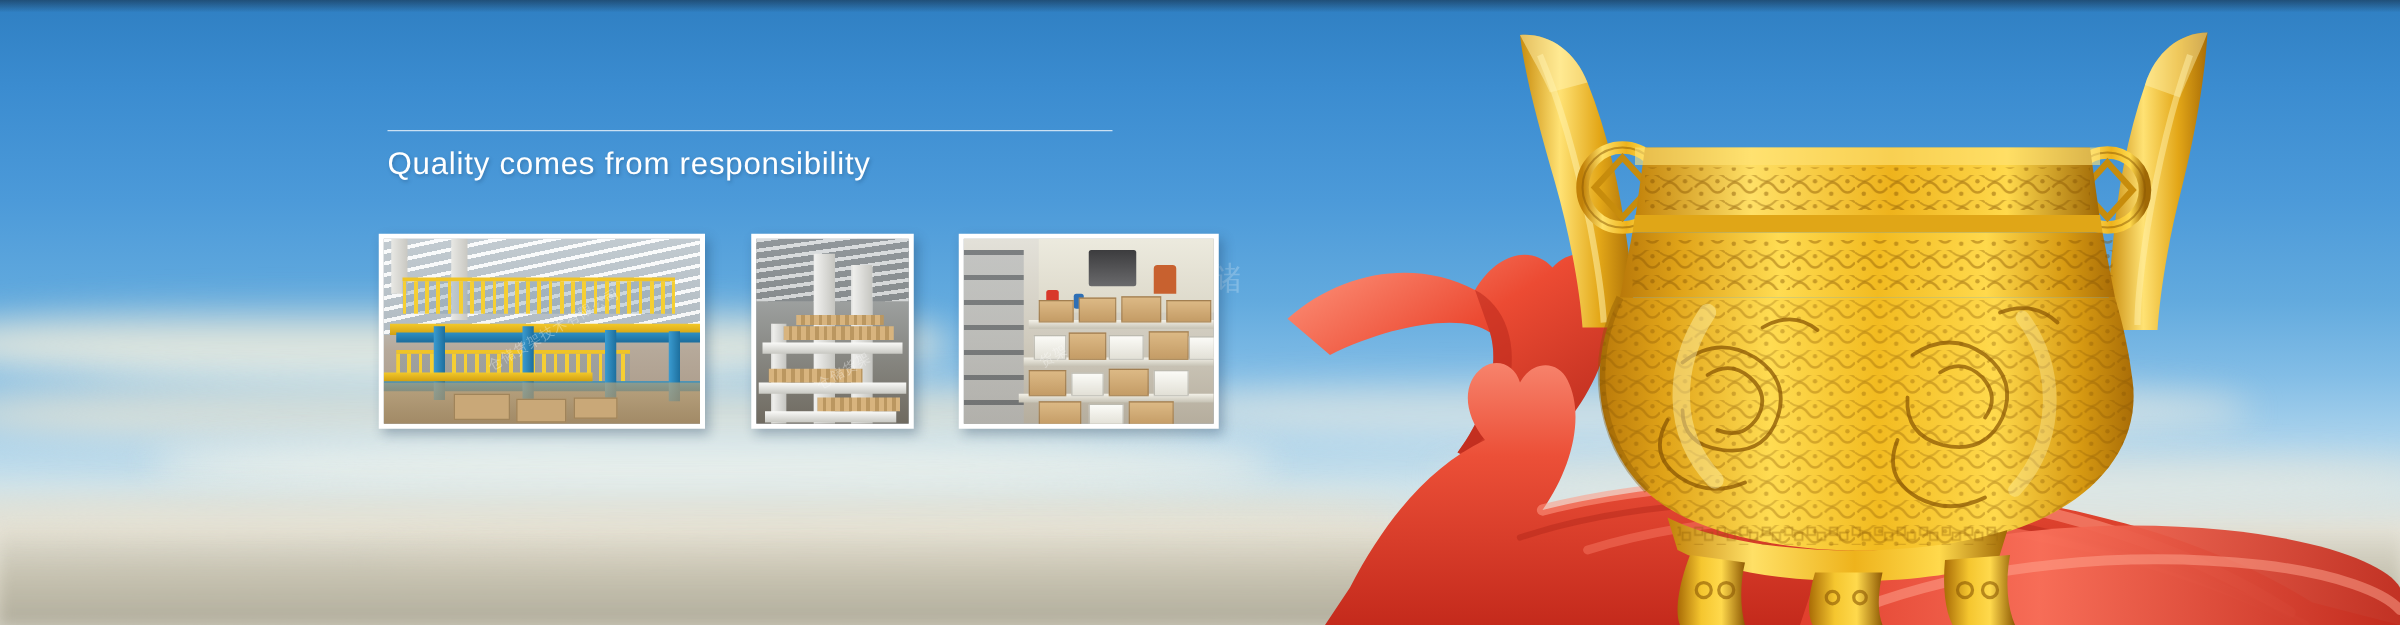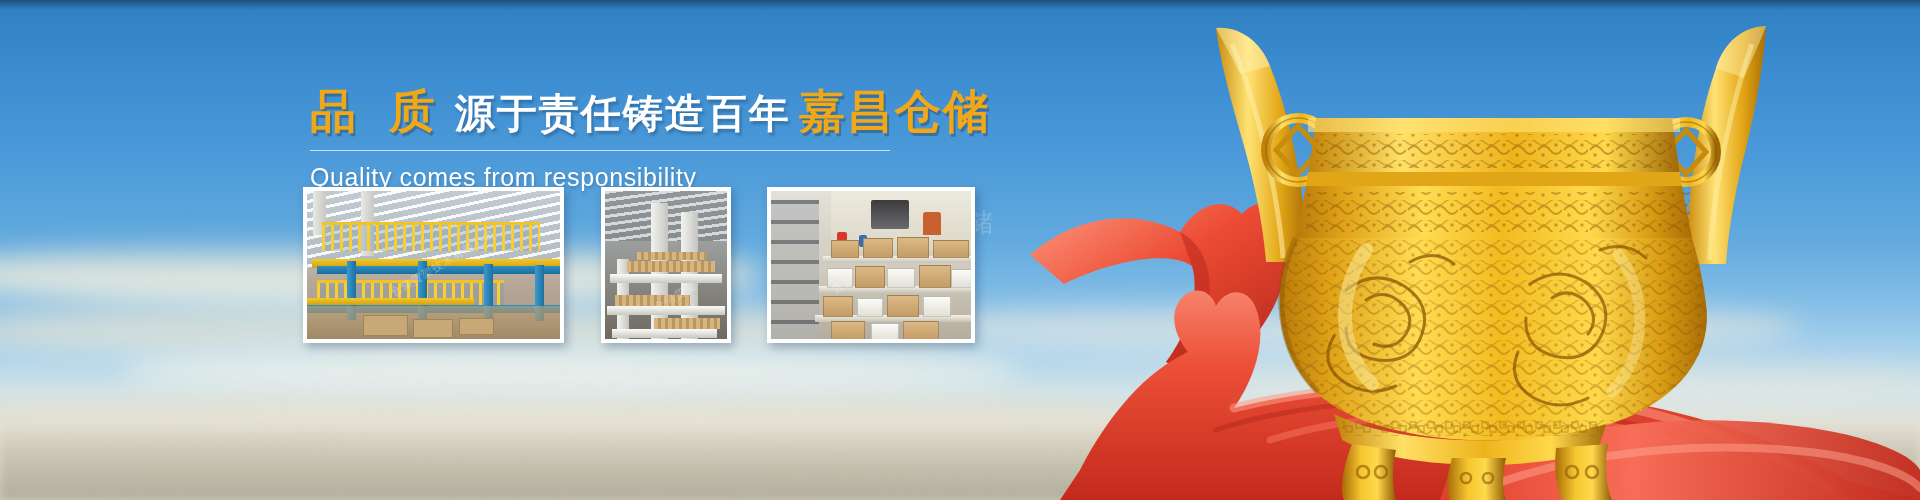--- a/index.html
+++ b/index.html
@@ -454,23 +454,20 @@
           <circle cx="368" cy="478" r="5"></circle>
         <circle cx="452" cy="472" r="6"></circle>
           <circle cx="472" cy="472" r="6"></circle>
       </g>
     </g>
   </svg>
 
   <div class="big-wmk">嘉昌仓储</div>
 
   <div class="headline-block">
-    <div class="headline">
-      <span class="hl-gold-lead">品 质</span><span class="hl-white">源于责任铸造百年</span><span class="hl-gold-brand">嘉昌仓储</span>
-    </div>
     <div class="rule"></div>
     <div class="subtitle">Quality comes from responsibility</div>
   </div>
 
   <div class="photos">
 
     <div class="photo p1">
       <div class="inner">
         <div class="ph1-bg"></div>
         <div class="ph1-roof"></div>

